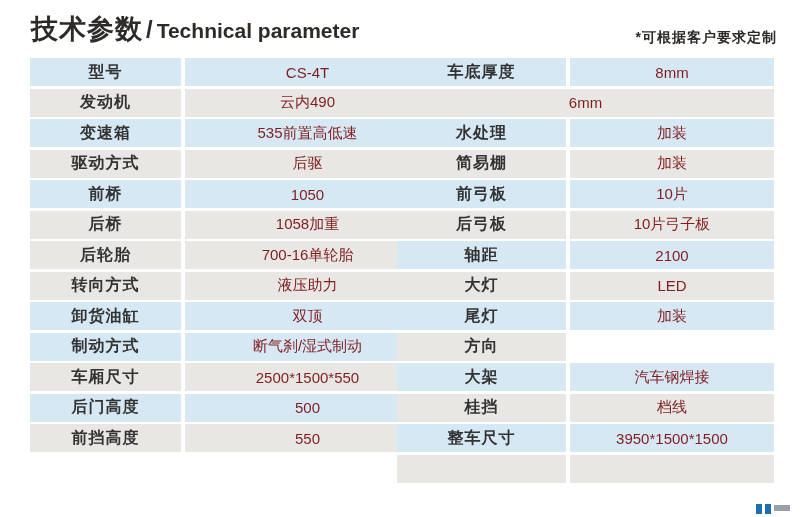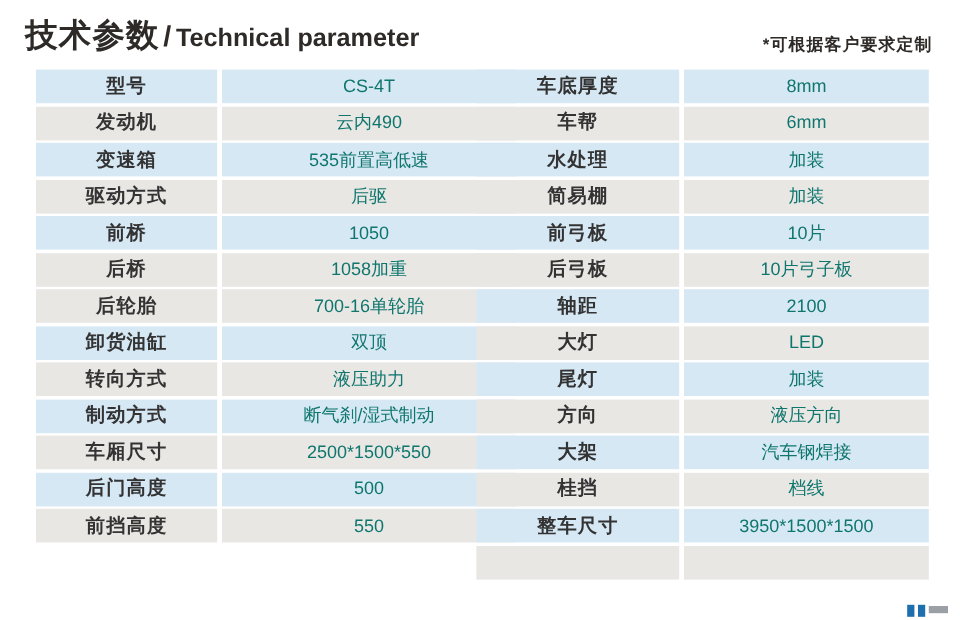--- a/index.html
+++ b/index.html
@@ -6,21 +6,21 @@
   html, body { width: 800px; height: 517px; }
   body {
     position: relative;
     background: #ffffff;
     font-family: "Liberation Sans", "DejaVu Sans", sans-serif;
     color: var(--text, #3a3a3a);
     overflow: hidden;
   }
   .title {
     position: absolute;
-    left: 21px;
+    left: 31px;
     top: 11px;
     white-space: nowrap;
     color: var(--title, #2e2a27);
     font-weight: bold;
     letter-spacing: 1px;
   }
   .title-zh { font-size: 27px; }
   .title-sep { font-size: 24px; padding: 0 3px; }
   .title-en { font-size: 21px; letter-spacing: 0; }
   .note {
@@ -58,21 +58,21 @@
   .spec-table.right .cell.label { width: 169px; }
   .cell.label {
     font-weight: bold;
     font-size: 16px;
     letter-spacing: 1px;
     color: #333333;
   }
   .cell.value {
     flex: 1;
     font-size: 15px;
-    color: #0f766e;
+    color: #7f1d1d;
   }
   .watermark {
     position: absolute;
     right: 10px;
     bottom: 0;
     height: 13px;
     display: flex;
     align-items: flex-start;
     gap: 3px;
   }
@@ -121,28 +121,28 @@
       <div class="cell value">1050</div>
     </div>
     <div class="row even">
       <div class="cell label">后桥</div>
       <div class="cell value">1058加重</div>
     </div>
     <div class="row even">
       <div class="cell label">后轮胎</div>
       <div class="cell value">700-16单轮胎</div>
     </div>
+    <div class="row even">
+      <div class="cell label">转向方式</div>
+      <div class="cell value">液压助力</div>
+    </div>
     <div class="row odd">
       <div class="cell label">卸货油缸</div>
       <div class="cell value">双顶</div>
     </div>
-    <div class="row even">
-      <div class="cell label">转向方式</div>
-      <div class="cell value">液压助力</div>
-    </div>
     <div class="row odd">
       <div class="cell label">制动方式</div>
       <div class="cell value">断气刹/湿式制动</div>
     </div>
     <div class="row even">
       <div class="cell label">车厢尺寸</div>
       <div class="cell value">2500*1500*550</div>
     </div>
     <div class="row odd">
       <div class="cell label">后门高度</div>
@@ -152,21 +152,20 @@
       <div class="cell label">前挡高度</div>
       <div class="cell value">550</div>
     </div>
   </div>
 <div class="spec-table right" id="table-right">
     <div class="row odd">
       <div class="cell label">车底厚度</div>
       <div class="cell value">8mm</div>
     </div>
     <div class="row even">
-      <div class="cell label">车帮</div>
       <div class="cell value">6mm</div>
     </div>
     <div class="row odd">
       <div class="cell label">水处理</div>
       <div class="cell value">加装</div>
     </div>
     <div class="row even">
       <div class="cell label">简易棚</div>
       <div class="cell value">加装</div>
     </div>
@@ -185,21 +184,20 @@
     <div class="row even">
       <div class="cell label">大灯</div>
       <div class="cell value">LED</div>
     </div>
     <div class="row odd">
       <div class="cell label">尾灯</div>
       <div class="cell value">加装</div>
     </div>
     <div class="row even">
       <div class="cell label">方向</div>
-      <div class="cell value">液压方向</div>
     </div>
     <div class="row odd">
       <div class="cell label">大架</div>
       <div class="cell value">汽车钢焊接</div>
     </div>
     <div class="row even">
       <div class="cell label">桂挡</div>
       <div class="cell value">档线</div>
     </div>
     <div class="row odd">

